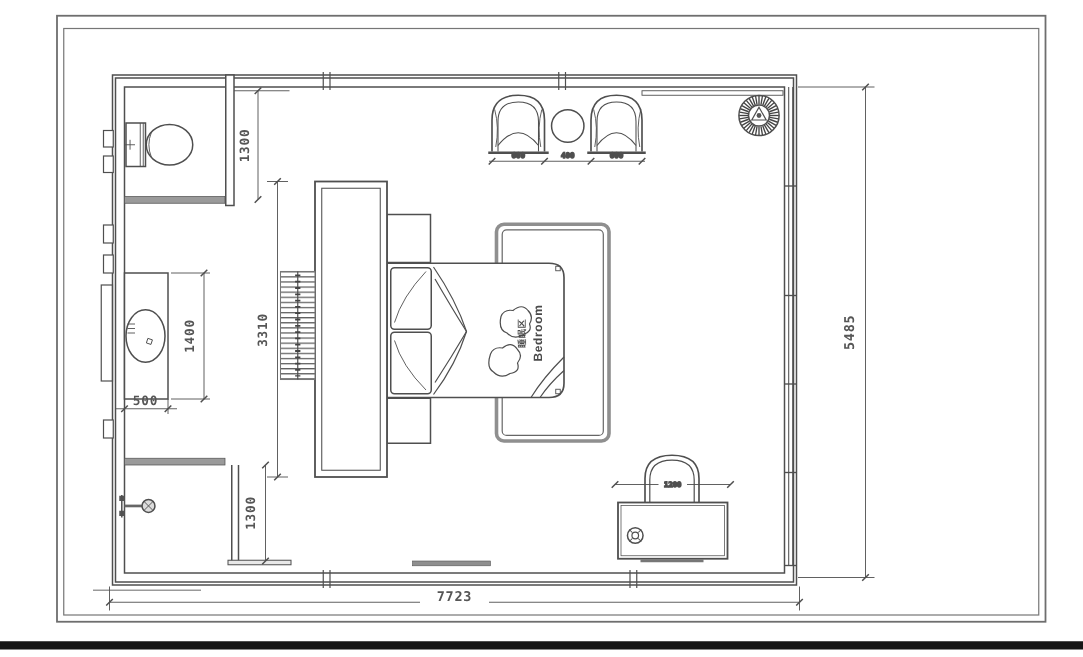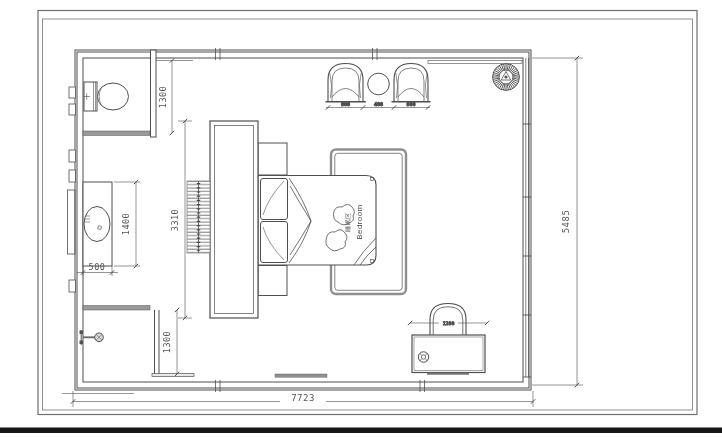--- a/index.html
+++ b/index.html
@@ -1,17 +1,17 @@
 <!DOCTYPE html>
 <html><head>
 <meta charset="utf-8">
 <style>
   html,body{margin:0;padding:0;background:#ffffff;}
   .stage{position:relative;width:722px;height:438px;background:#ffffff;overflow:hidden;
-         font-family:"Liberation Sans",sans-serif;}
+         font-family:"Liberation Sans",sans-serif;font-weight:bold;}
   svg{position:absolute;left:0;top:0;}
   .ln{stroke:#4f4f4f;fill:none;stroke-width:1;}
   .thin{stroke:#4f4f4f;fill:none;stroke-width:0.6;}
   .wfill{fill:#ffffff;}
   text{fill:#565656;}
   .dim{font-family:"DejaVu Sans Mono","Liberation Mono",monospace;letter-spacing:0.5px;}
   .dim9{font-size:9px;}
   .dim85{font-size:8.5px;}
   .dim5{font-size:5px;letter-spacing:0;}
   .dim48{font-size:4.8px;letter-spacing:0;}

